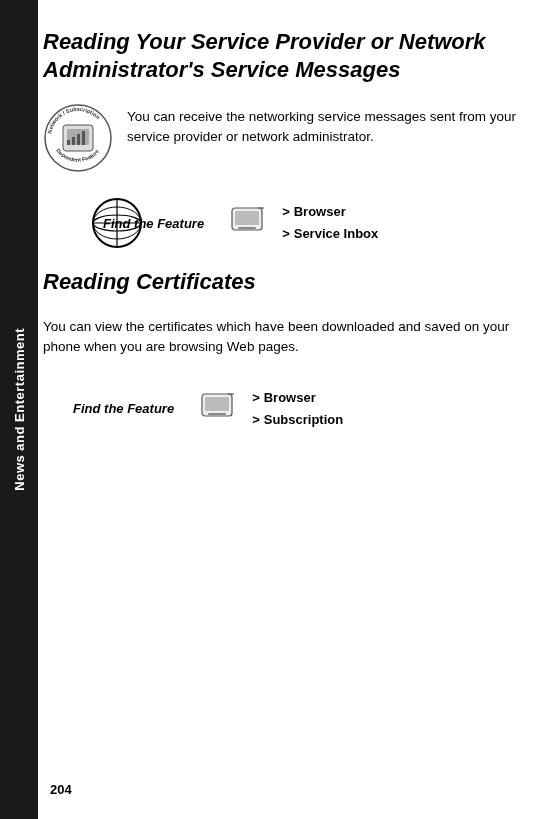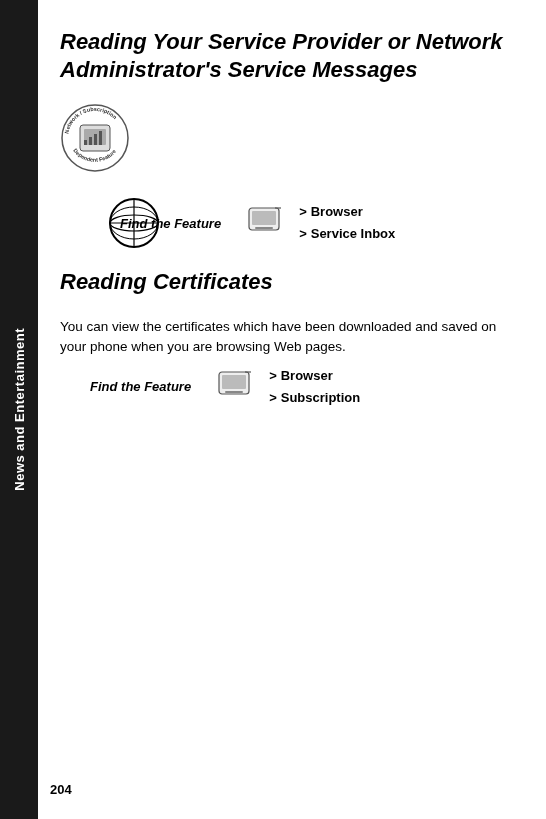--- a/index.html
+++ b/index.html
@@ -30,21 +30,21 @@
       font-weight: bold;
       writing-mode: vertical-rl;
       transform: rotate(180deg);
       letter-spacing: 0.5px;
       white-space: nowrap;
     }
 
     
     .main-content {
       flex: 1;
-      padding: 28px 28px 28px 22px;
+      padding: 28px 28px 28px 5px;
       position: relative;
     }
 
     
     .section-title-1 {
       font-size: 22px;
       font-weight: 900;
       font-style: italic;
       line-height: 1.25;
       color: #000000;
@@ -125,21 +125,21 @@
       font-style: italic;
       color: #000000;
       margin-bottom: 22px;
       font-family: Arial Black, Arial, sans-serif;
     }
 
     .cert-desc {
       font-size: 13.5px;
       line-height: 1.5;
       color: #000000;
-      margin-bottom: 7px;
+      margin-bottom: 29px;
     }
 
     .find-feature-block-2 {
       display: flex;
       align-items: center;
       padding-left: 30px;
     }
 
     
     .globe-icon-wrap {
@@ -206,20 +206,21 @@
           <textPath href="#topArc" startOffset="5%">Network / Subscription</textPath>
         </text>
 
         <path id="botArc" d="M 10,42 A 27,27 0 0,0 60,42" fill="none"></path>
         <text font-size="5.5" fill="#333" font-family="Arial" font-weight="bold">
           <textPath href="#botArc" startOffset="10%">Dependent  Feature</textPath>
         </text>
       </svg>
     </div>
 
+    <div class="network-desc">You can receive the networking service messages sent from your service provider or network administrator.</div>
   </div>
 
   <div class="globe-row">
 
     <div class="globe-icon-wrap">
       <svg viewBox="0 0 52 52" xmlns="http://www.w3.org/2000/svg" width="52" height="52">
         <circle cx="26" cy="26" r="24" fill="none" stroke="#000" stroke-width="2"></circle>
 
         <ellipse cx="26" cy="26" rx="24" ry="8" fill="none" stroke="#000" stroke-width="1.2"></ellipse>
         <ellipse cx="26" cy="26" rx="24" ry="16" fill="none" stroke="#000" stroke-width="1"></ellipse>

